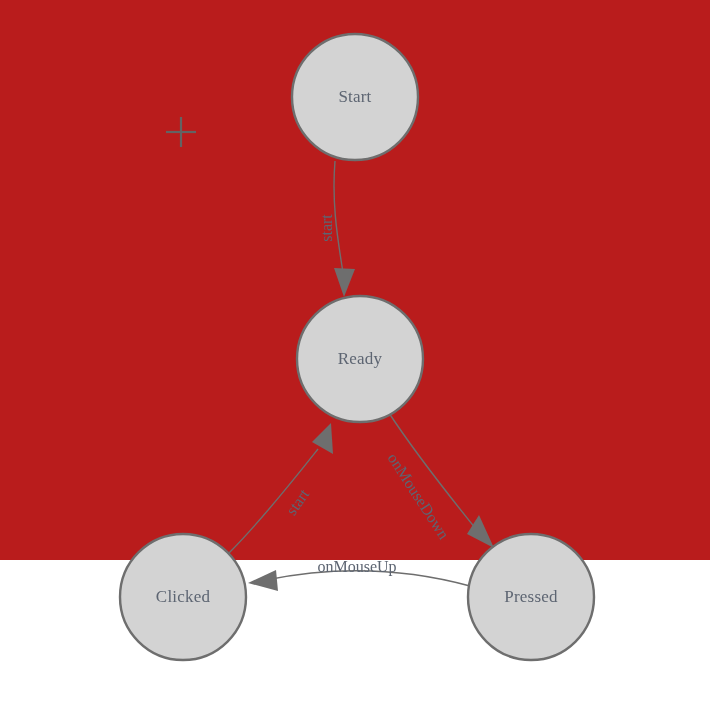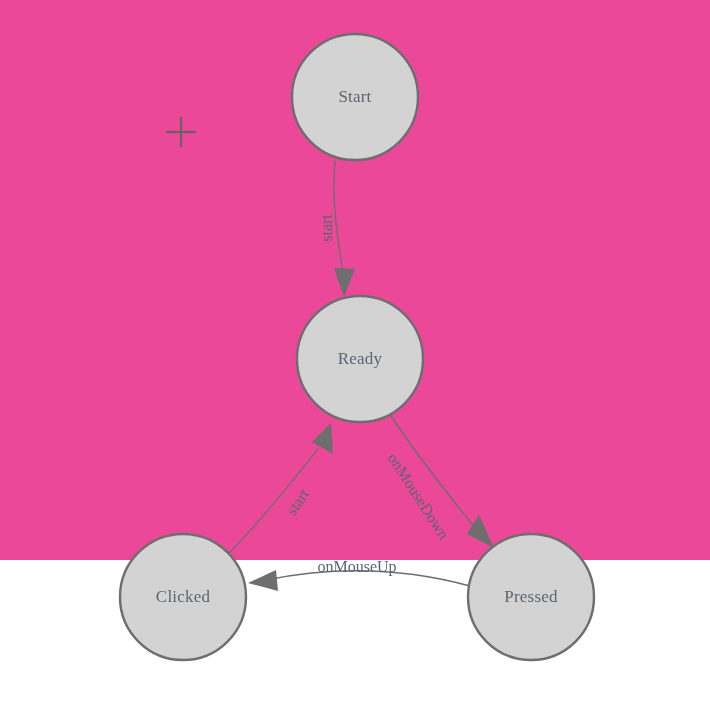--- a/index.html
+++ b/index.html
@@ -10,21 +10,21 @@
   body {
     width: 710px;
     height: 728px;
     font-family: "Liberation Serif", "DejaVu Serif", serif;
     overflow: hidden;
   }
   #canvas {
     position: relative;
     width: 710px;
     height: 560px;
-    background: #ec4899;
+    background: #b91c1c;
   }
   #diagram-svg {
     position: absolute;
     top: 0;
     left: 0;
     width: 710px;
     height: 728px;
   }
   .node-circle {
     fill: #d3d3d3;

